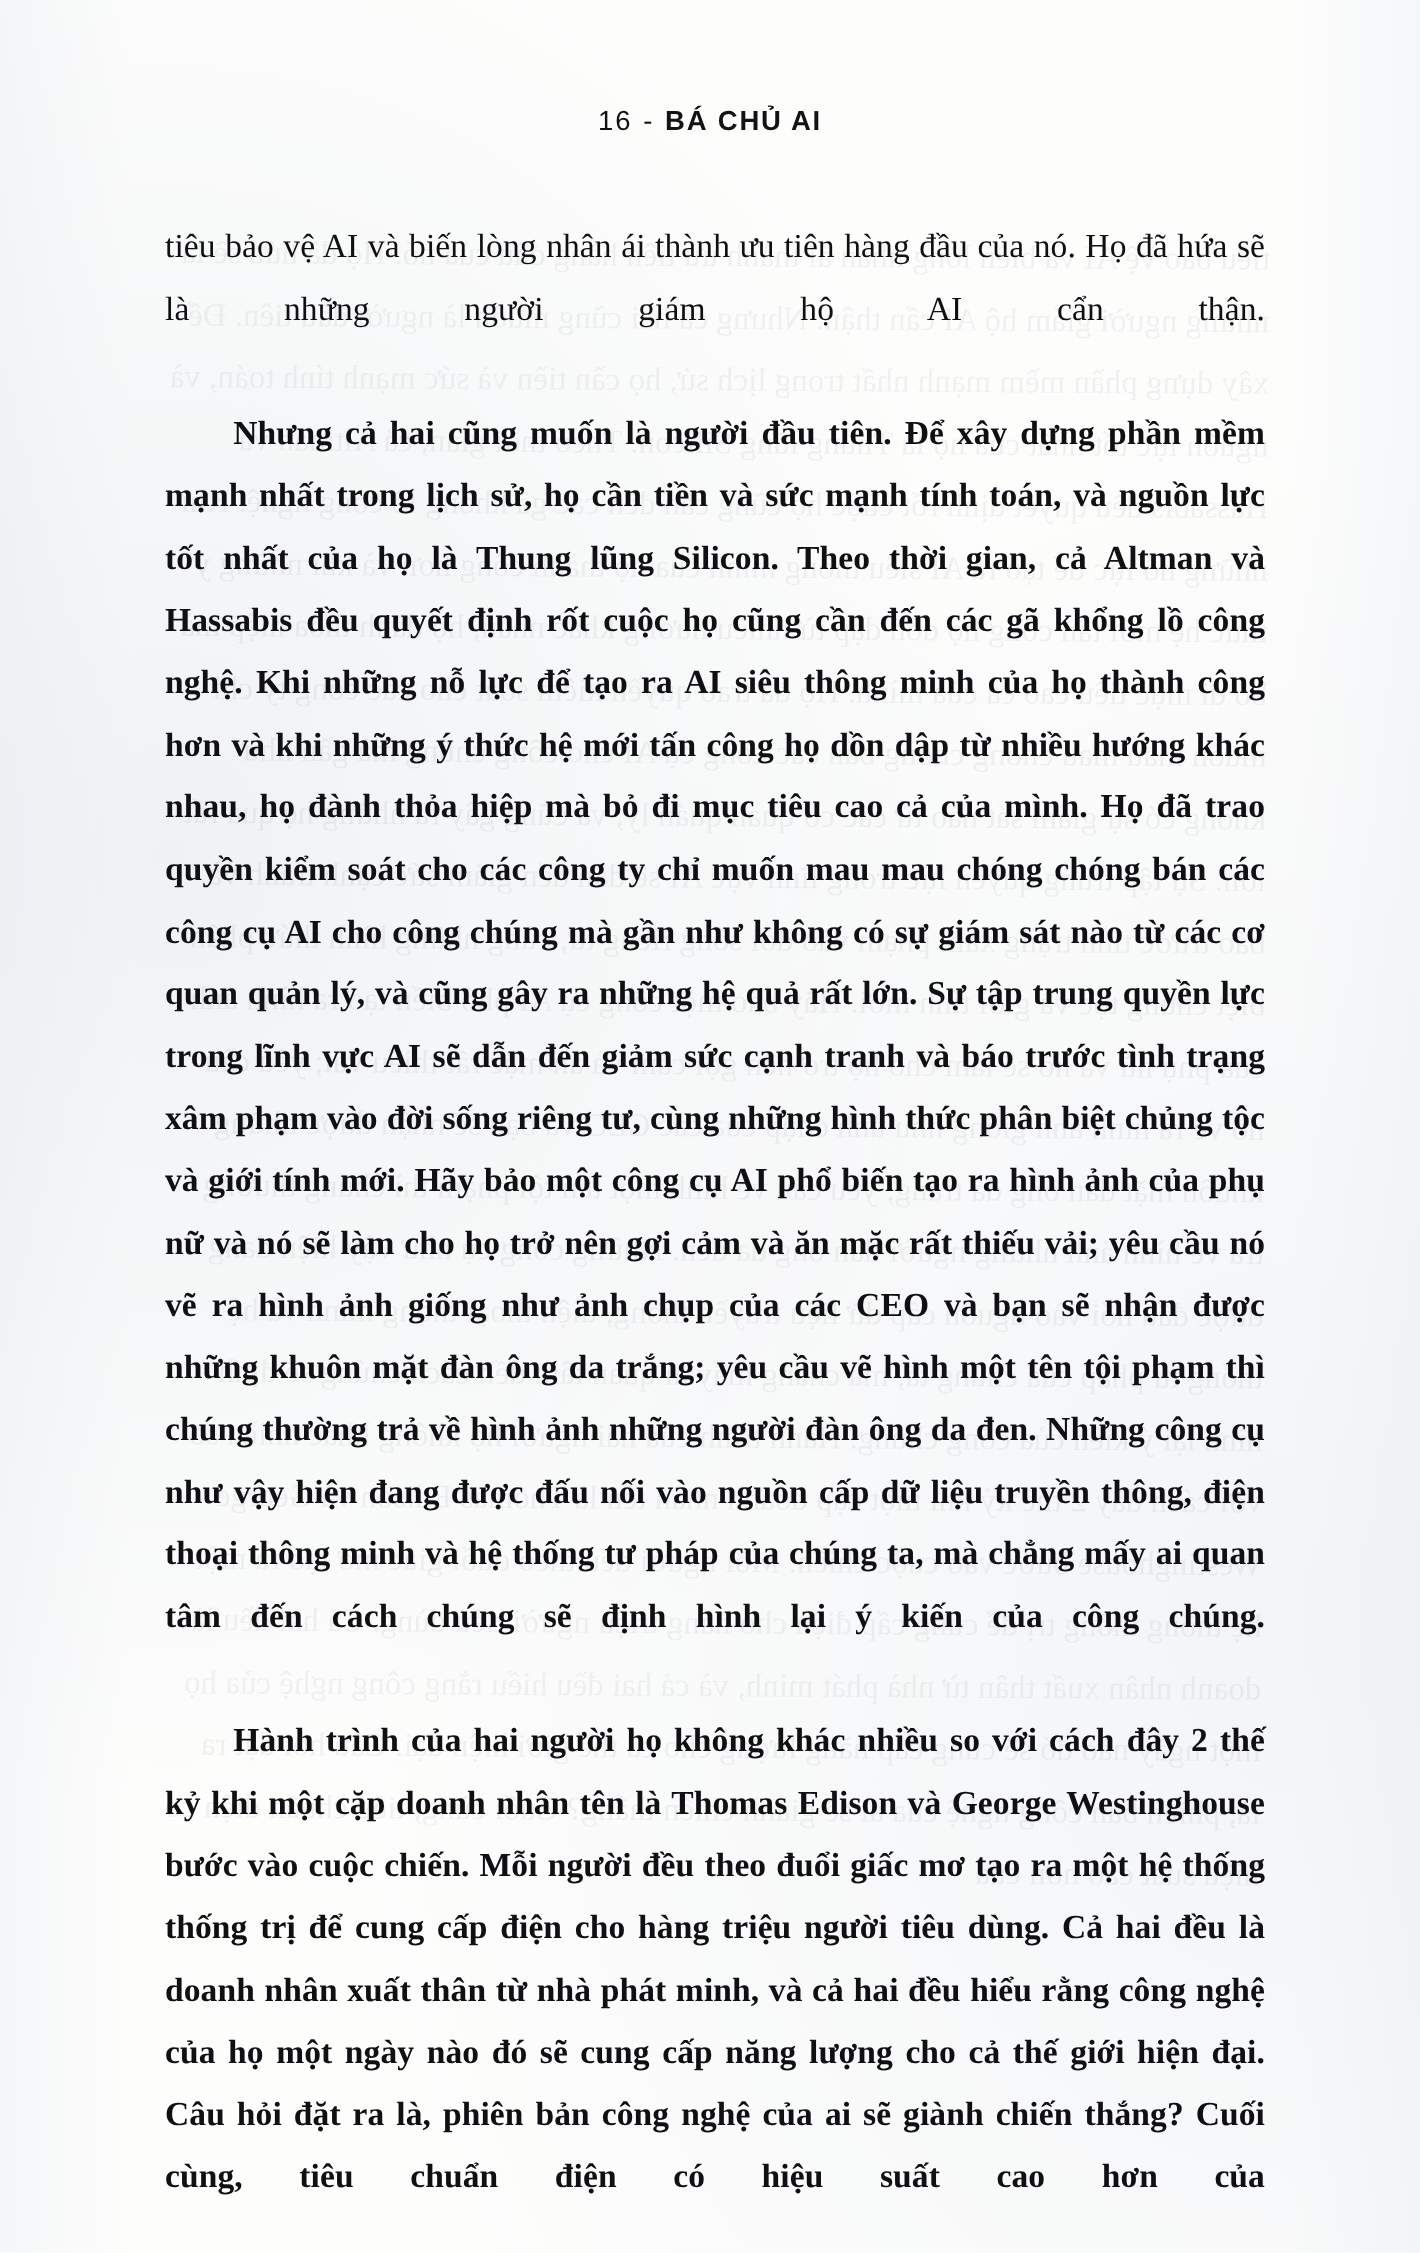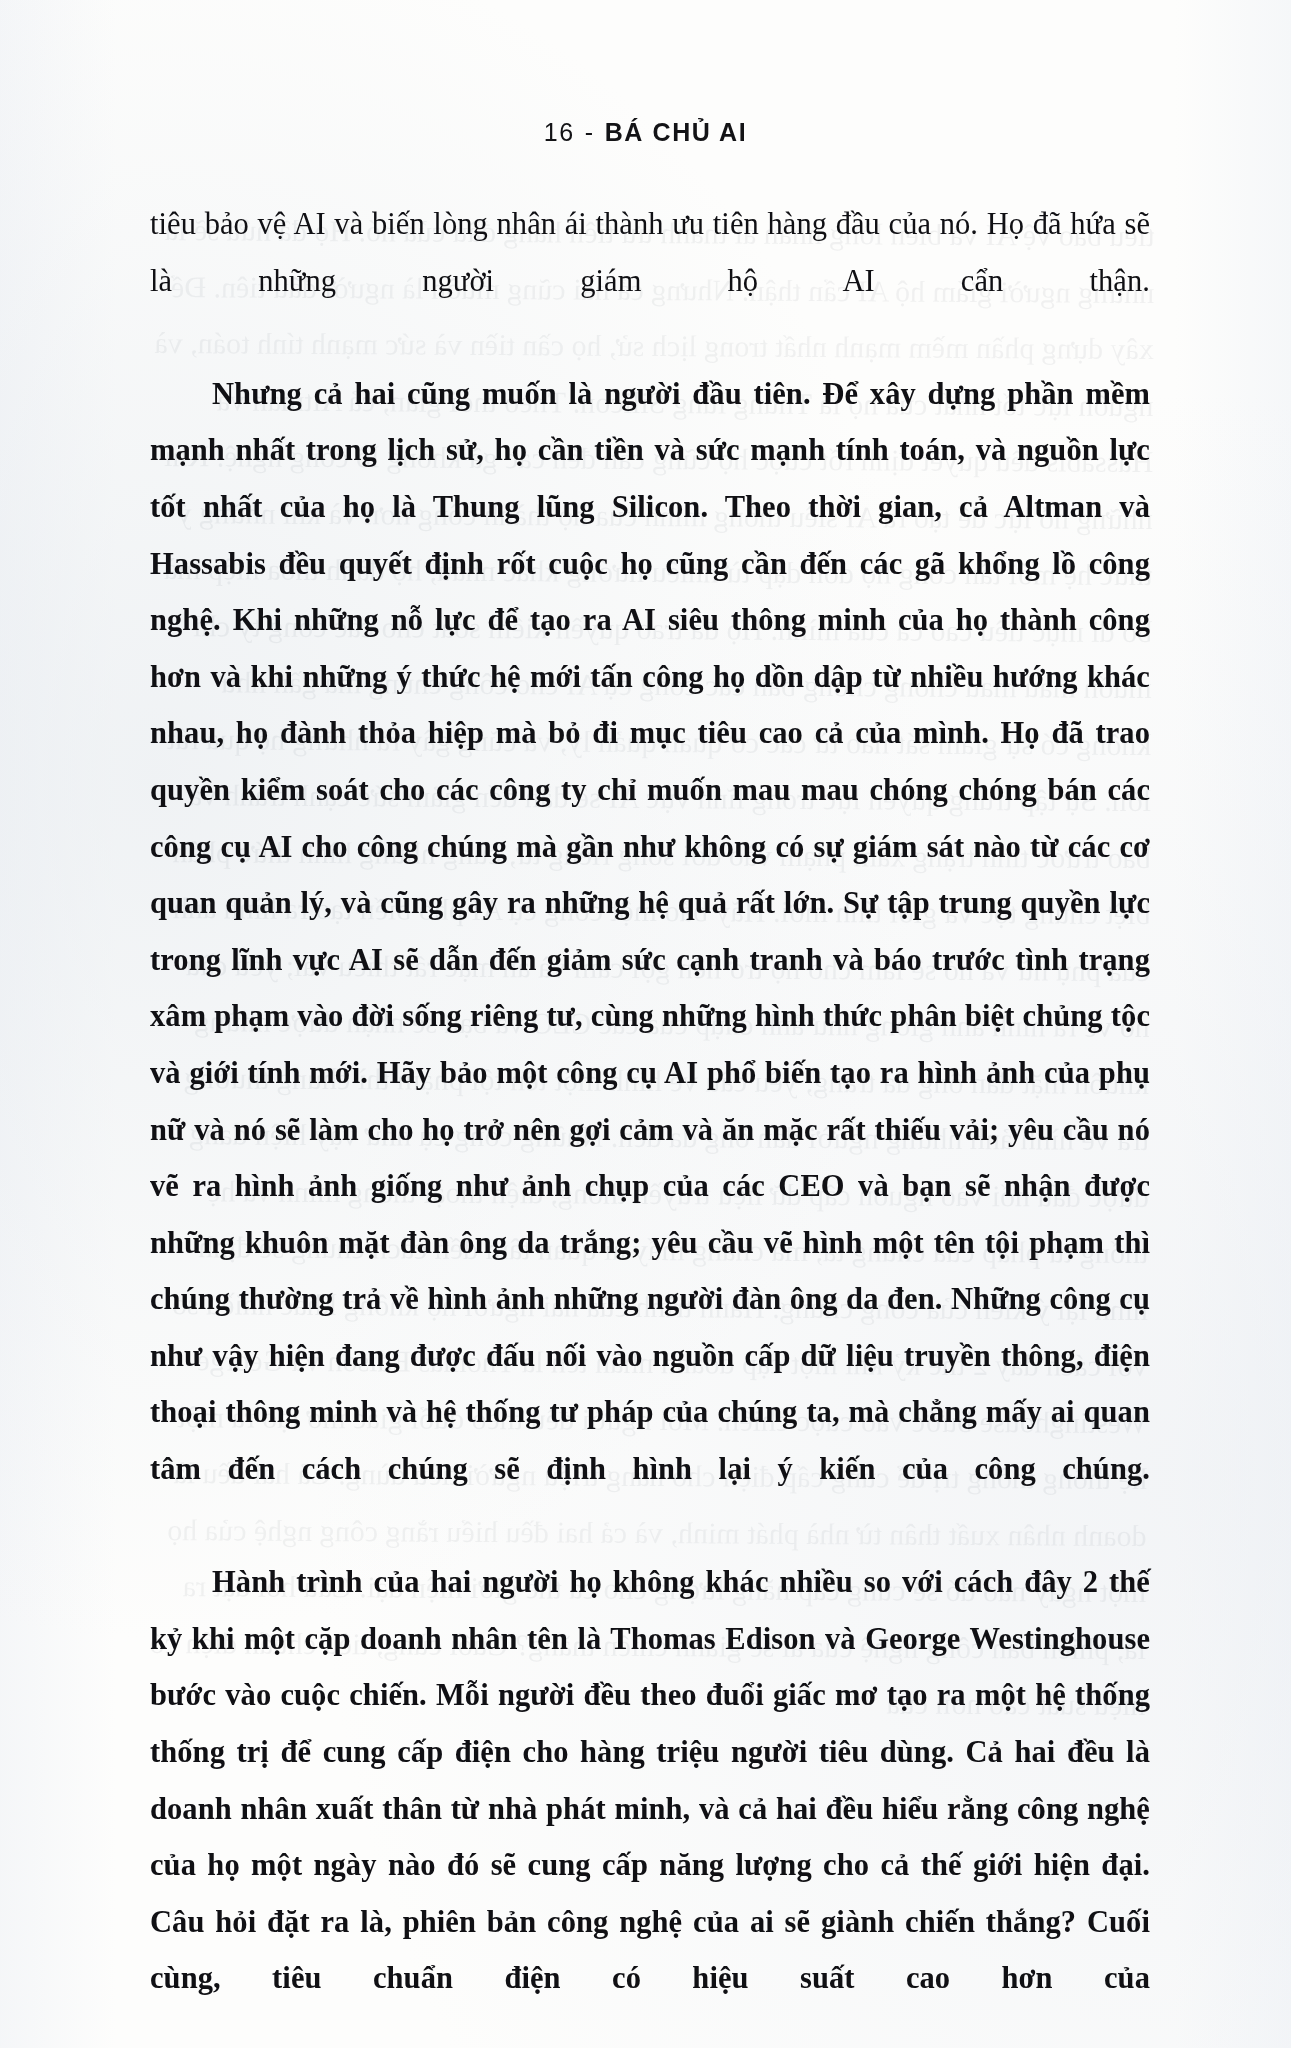--- a/index.html
+++ b/index.html
@@ -61,21 +61,20 @@
   }
 
   .header-inner {
     display: inline-block;
     font-family: "Liberation Sans", "DejaVu Sans", sans-serif;
     font-size: 25px;
     font-weight: 700;
     letter-spacing: 1.6px;
     color: #131316;
     white-space: pre;
-    margin-top: 22px;
   }
   .header-folio { font-weight: 400; }
   .header-sep   { font-weight: 400; padding: 0 10px; }
 
   .body-block {
     position: absolute;
     left: 150px;
     top: 196px;
     width: 1000px;
     z-index: 2;

